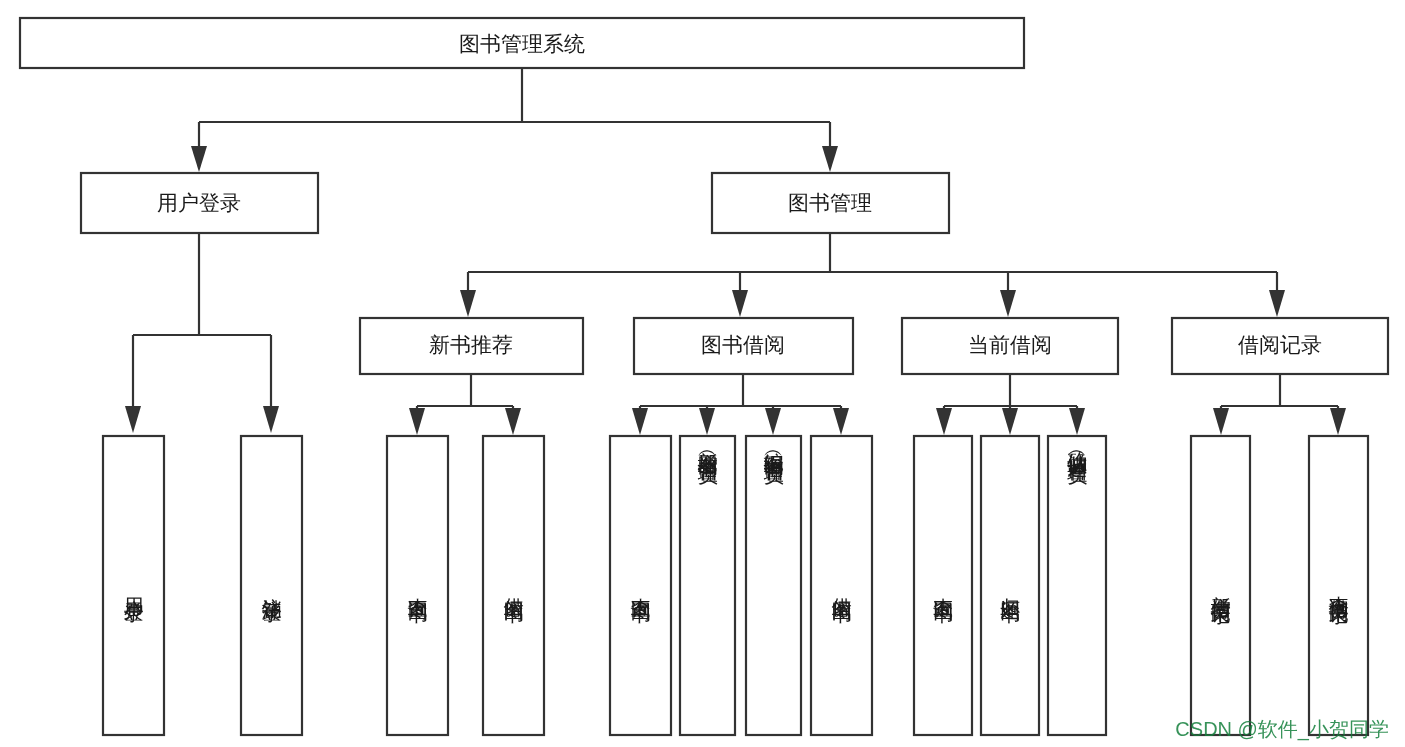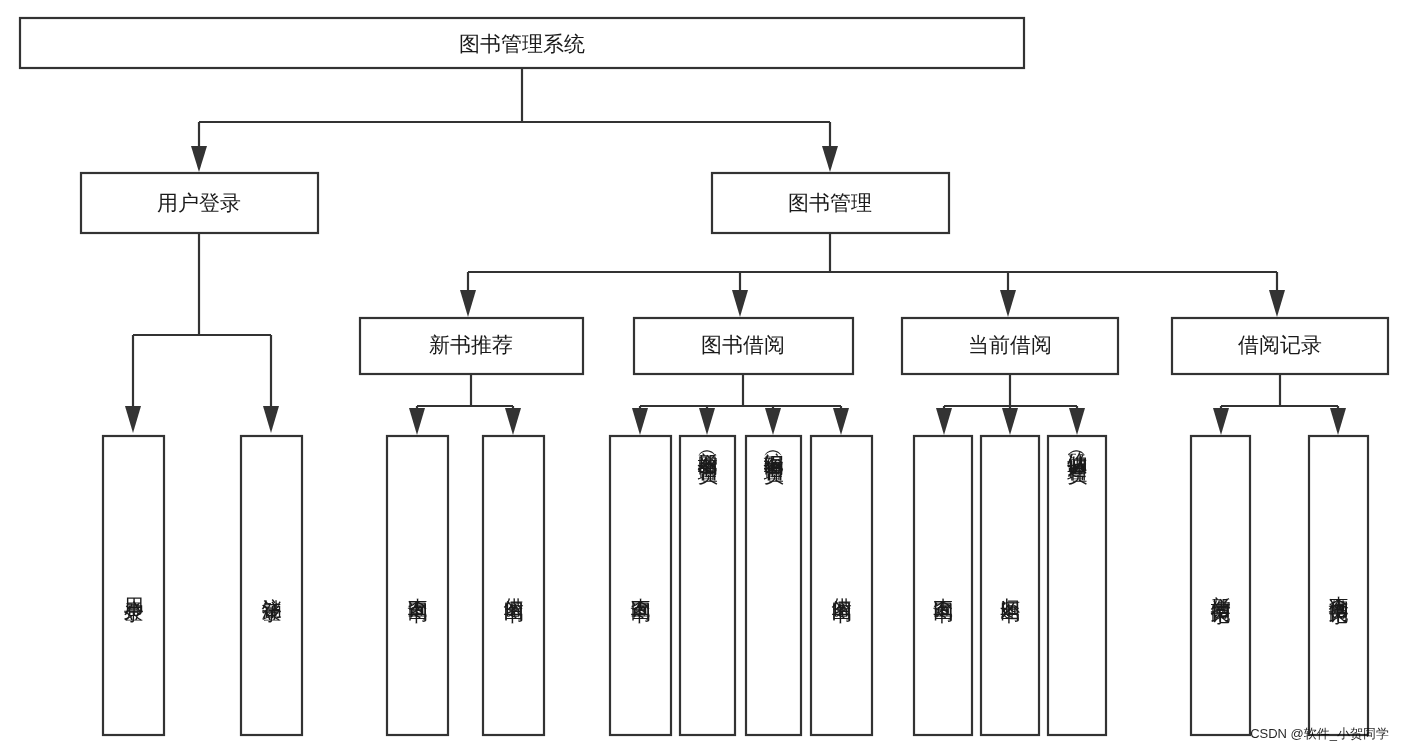--- a/index.html
+++ b/index.html
@@ -71,22 +71,22 @@
     line-height: 1.18;
     color: #1a1a1a;
     letter-spacing: 2px;
     white-space: nowrap;
   }
   .watermark {
     position: absolute;
     right: 16px;
     bottom: 4px;
     font-family: "Liberation Sans", "DejaVu Sans", sans-serif;
-    font-size: 13px;
-    color: #000000;
+    font-size: 20px;
+    color: #15803d;
     opacity: 0.85;
     white-space: nowrap;
   }
 </style>
 </head>
 <body>
 
 <div id="diagram-root">
 
   <svg class="diagram" viewBox="0 0 1405 747" xmlns="http://www.w3.org/2000/svg">

